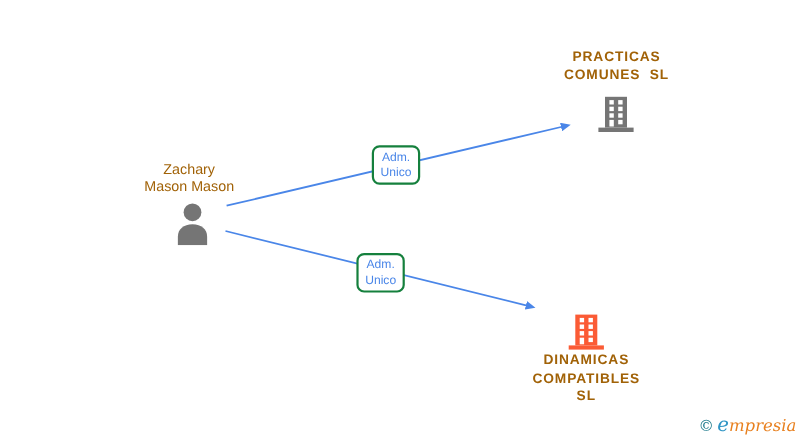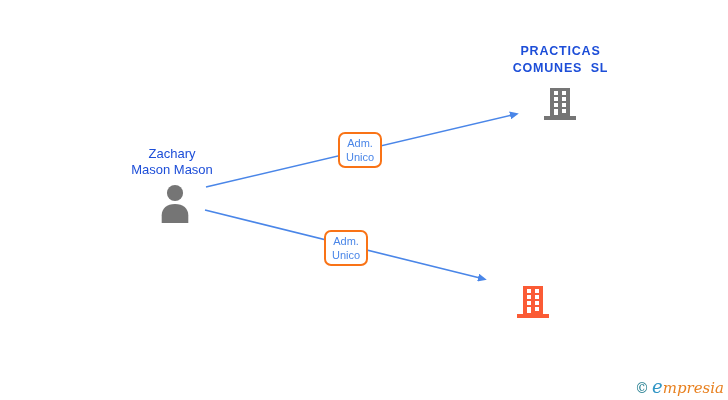--- a/index.html
+++ b/index.html
@@ -2,30 +2,30 @@
 <html><head>
 <meta charset="utf-8">
 <style>
   html,body { margin:0; padding:0; background:#fff; }
   .canvas {
     position:relative; width:728px; height:400px; background:#ffffff;
     overflow:hidden; font-family:"Liberation Sans", sans-serif;
   }
   .edges { position:absolute; left:0; top:0; width:728px; height:400px; }
   .node-label {
-    position:absolute; text-align:center; color:#1d4ed8;
+    position:absolute; text-align:center; color:#a16207;
     white-space:pre-line;
   }
   .person-label { font-size:13px; line-height:15.5px; }
   .company-label {
     font-size:12.5px; line-height:16.5px; font-weight:700; letter-spacing:0.8px;
   }
   .node-icon { position:absolute; }
   .edge-label {
-    position:absolute; background:#ffffff; border:2px solid #f97316;
+    position:absolute; background:#ffffff; border:2px solid #15803d;
     border-radius:7px; color:#4a86e8; font-size:11px; line-height:14px;
     padding:2px 6px; text-align:center; white-space:pre-line;
   }
   .watermark {
     position:absolute; right:4px; bottom:3px;
     font-family:"DejaVu Serif", serif; font-style:italic; font-size:15px;
     white-space:nowrap;
     margin-left:24px;
   }
   .wm-copy { color:#1d7a8c; font-style:normal; font-size:14px; margin-right:3px; }
@@ -99,18 +99,21 @@
         <rect x="11" y="11" width="4" height="4"></rect>
           <rect x="19" y="11" width="4" height="4"></rect>
         <rect x="11" y="17" width="4" height="4"></rect>
           <rect x="19" y="17" width="4" height="4"></rect>
         <rect x="11" y="23" width="4" height="6"></rect>
           <rect x="19" y="23" width="4" height="4"></rect>
       </g>
     </svg>
   </div>
 
+  <div class="node-label company-label" style="left:450px; top:319px; width:166px;">DINAMICAS
+COMPATIBLES
+SL</div>
 
   <div class="watermark">
     <span class="wm-copy">©</span><span class="wm-initial">e</span><span class="wm-rest">mpresia</span>
   </div>
 
 </div>
 
 </body></html>

